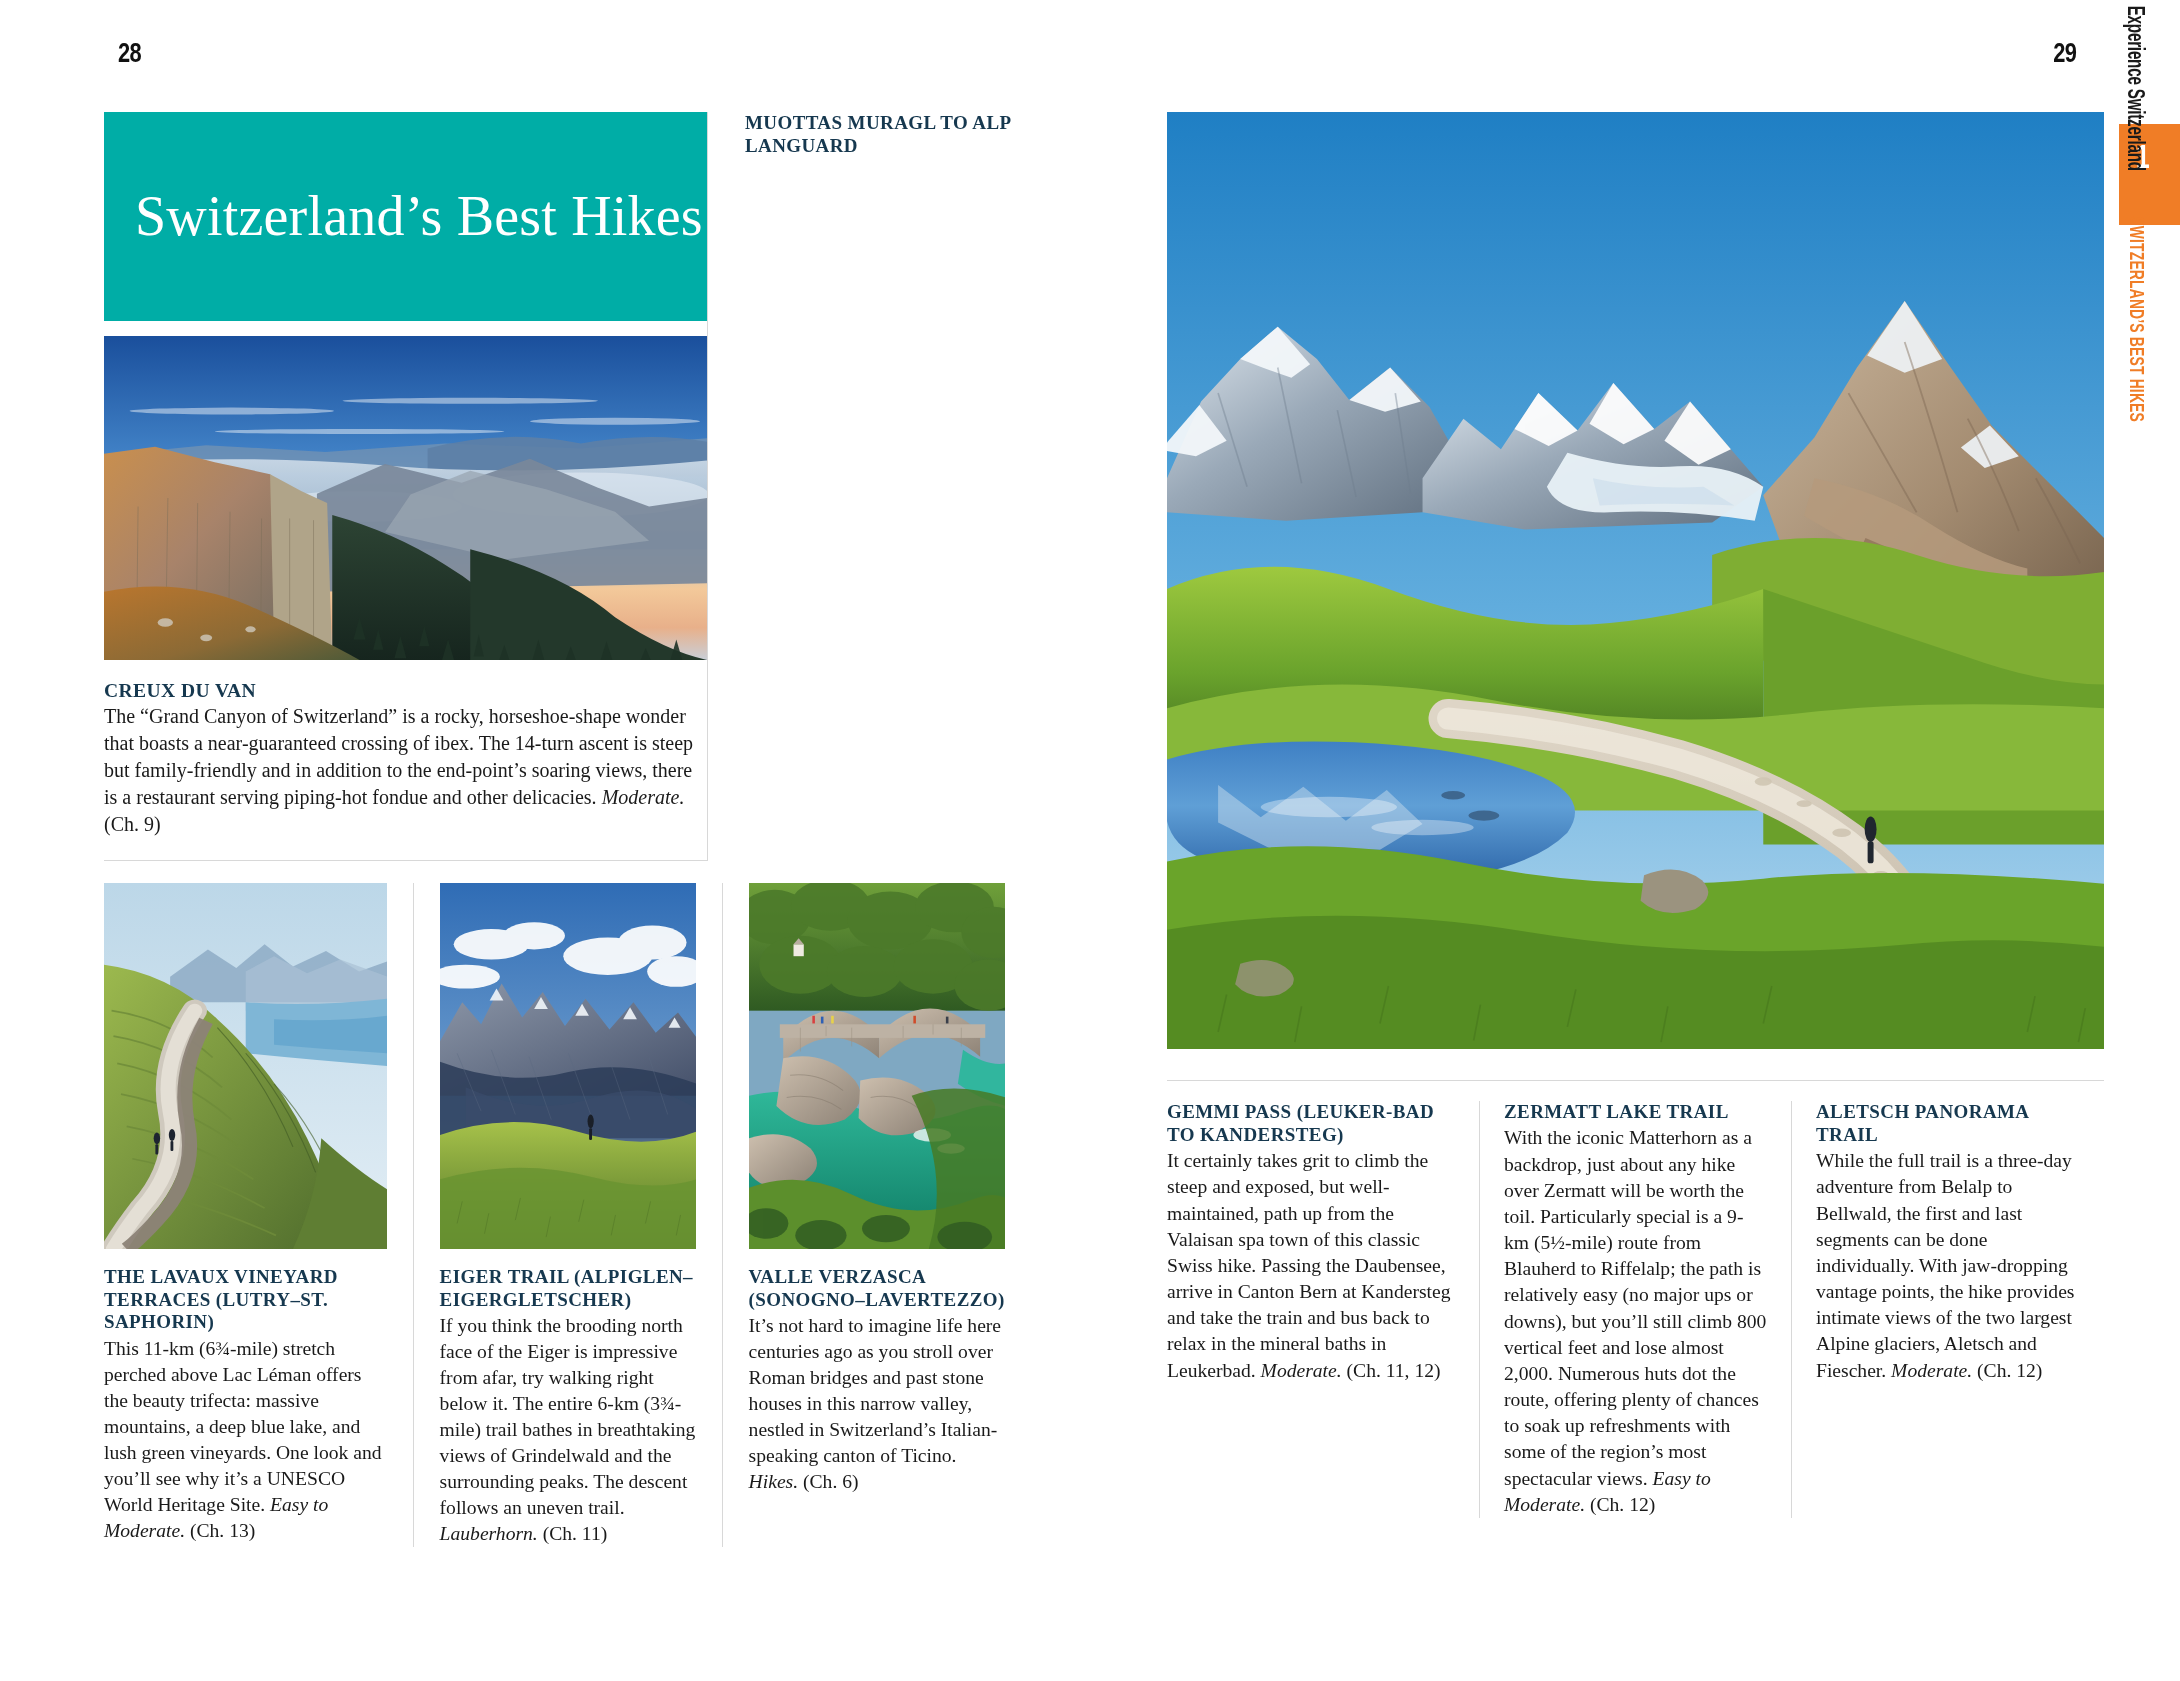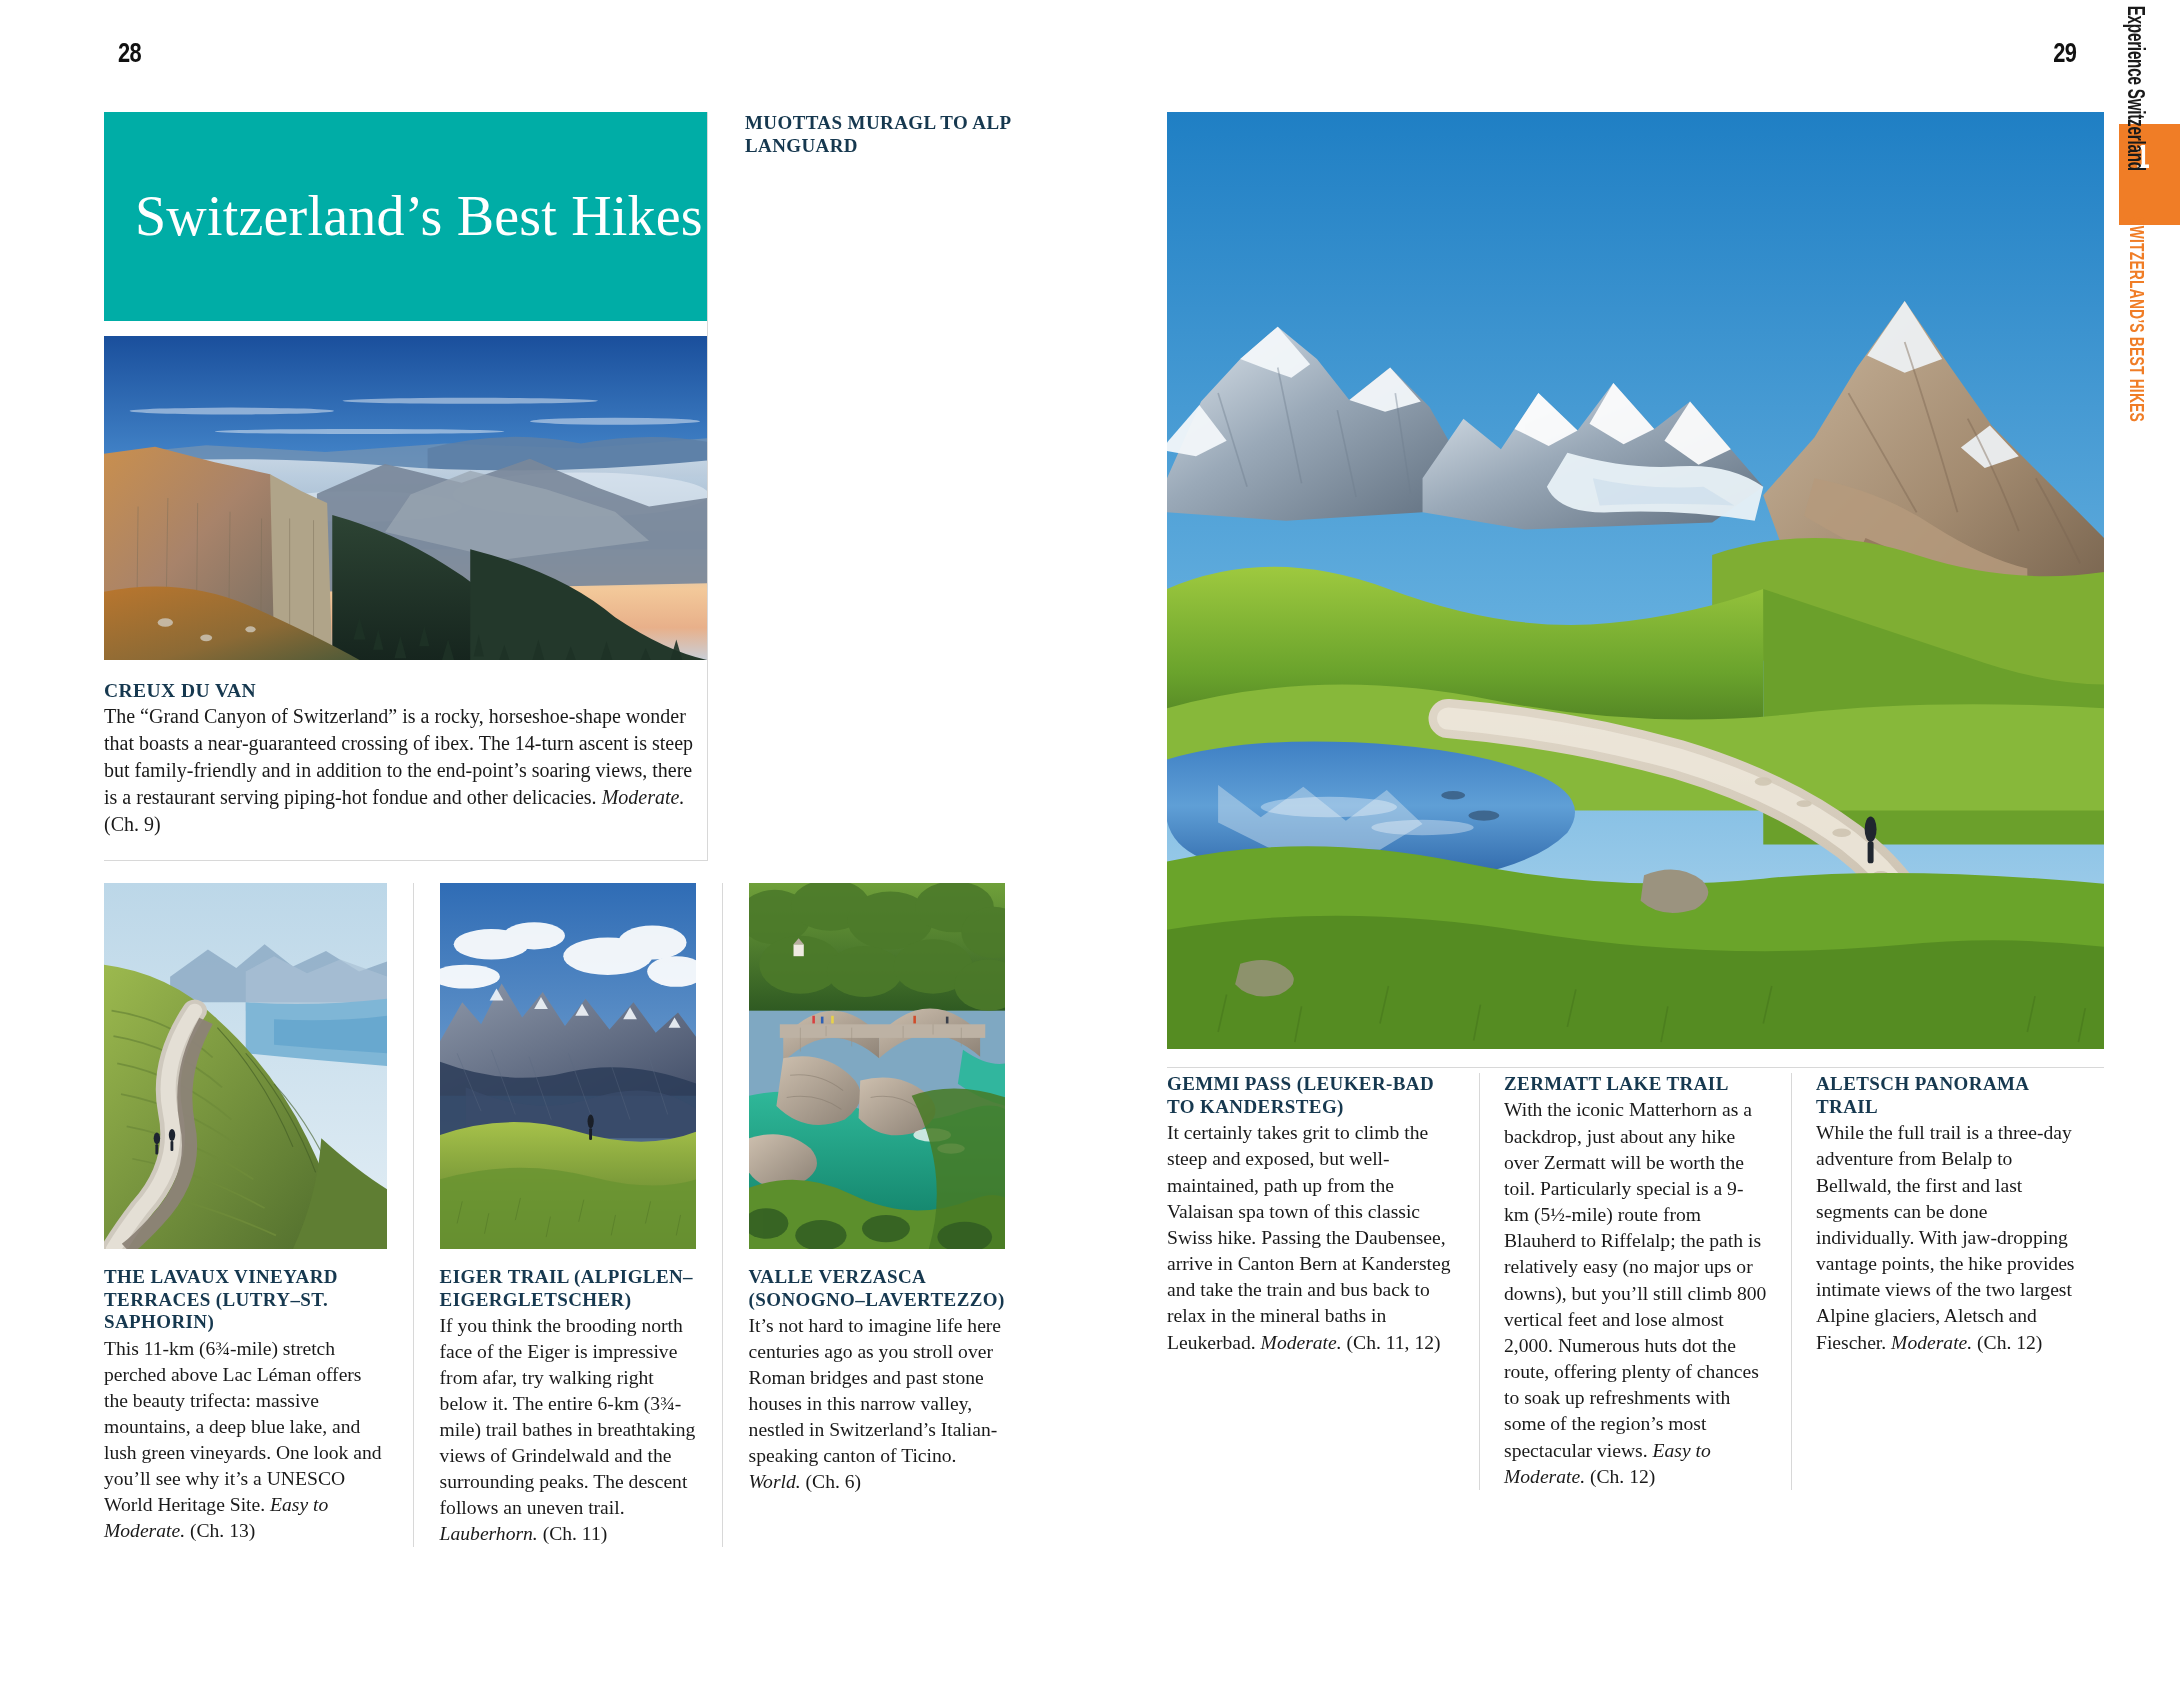--- a/index.html
+++ b/index.html
@@ -188,23 +188,23 @@
   .right-hero {
     width: 937px;
     height: 937px;
     overflow: hidden;
     position: relative;
     background: #3d6ea5;
   }
   .right-tri {
     display: flex;
     width: 937px;
-    margin-top: 18px;
+    margin-top: 31px;
     border-top: 0.9px solid #d8d8d8;
-    padding-top: 5px;
+    padding-top: 20px;
   }
   .right-tri .rcol {
     width: 312px;
     box-sizing: border-box;
     padding-right: 24px;
   }
   .right-tri .rcol + .rcol {
     border-left: 0.9px solid #d8d8d8;
     padding-left: 24px;
   }
@@ -613,21 +613,21 @@
                 <g fill="#2f5a22" opacity="0.8">
                   <ellipse cx="20" cy="400" rx="26" ry="18"></ellipse>
                     <ellipse cx="84" cy="414" rx="30" ry="18"></ellipse>
                   <ellipse cx="160" cy="406" rx="28" ry="16"></ellipse>
                     <ellipse cx="252" cy="416" rx="32" ry="18"></ellipse>
                 </g>
               </svg>
             </div>
           </div>
           <div class="cap-title">VALLE VERZASCA (SONOGNO–LAVERTEZZO)</div>
-          <p class="cap-body"><span>It’s not hard to imagine life here centuries ago as you stroll over Roman bridges and past stone houses in this narrow valley, nestled in Switzerland’s Italian-speaking canton of Ticino. </span><em>World.</em><span> (Ch. 6)</span></p>
+          <p class="cap-body"><span>It’s not hard to imagine life here centuries ago as you stroll over Roman bridges and past stone houses in this narrow valley, nestled in Switzerland’s Italian-speaking canton of Ticino. </span><em>Hikes.</em><span> (Ch. 6)</span></p>
         </div>
 
       </div>
     </div>
   </div>
 
   <div class="page page-right">
 
     <div class="folio-right-wrap">
       <span class="folio-num">29</span>

